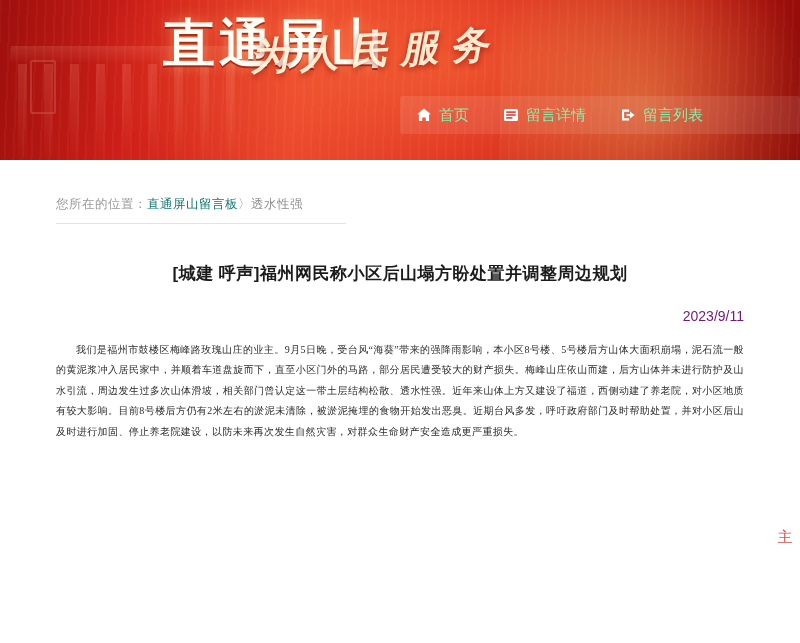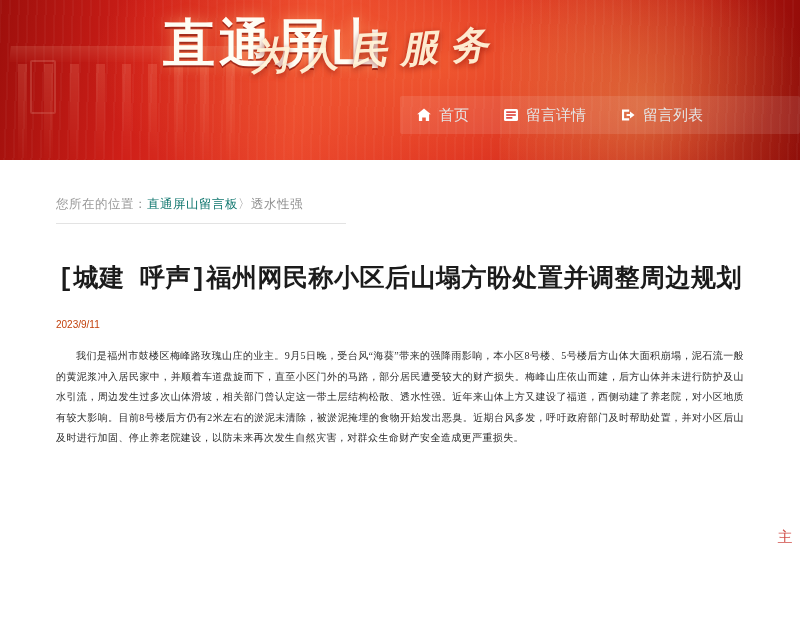--- a/index.html
+++ b/index.html
@@ -129,21 +129,21 @@
     background: rgba(255,255,255,0.10);
     border-radius: 2px;
   }
   .nav-item {
     position: relative;
     z-index: 2;
     display: flex;
     align-items: center;
     gap: 7px;
     font-size: 15px;
-    color: #e5e5e5;
+    color: #86efac;
     white-space: nowrap;
     cursor: pointer;
   }
   .nav-icon {
     display: inline-block;
     width: 16px; height: 16px;
     position: relative;
   }
   .icon-home svg, .icon-list svg, .icon-feedback svg { display:block; }
 
@@ -170,32 +170,32 @@
     width: 290px;
   }
 
   
   .article {
     padding: 0 56px;
   }
   .headline {
     margin-top: 38px;
     text-align: center;
-    font-family: Liberation Mono, monospace;
-    font-size: 25px;
+    font-family: Liberation Sans, sans-serif;
+    font-size: 17px;
     font-weight: bold;
     color: #1b1b1b;
     letter-spacing: .5px;
     line-height: 1.4;
   }
   .meta {
     margin-top: 22px;
-    text-align: left;
-    font-size: 10px;
-    color: #c2410c;
+    text-align: right;
+    font-size: 14px;
+    color: #701a75;
   }
   .body-text {
     margin-top: 16px;
     font-family: "Liberation Serif", serif;
     font-size: 10px;
     color: #2b2b2b;
     line-height: 2.05;
     text-align: justify;
     text-indent: 2em;
     letter-spacing: .4px;

